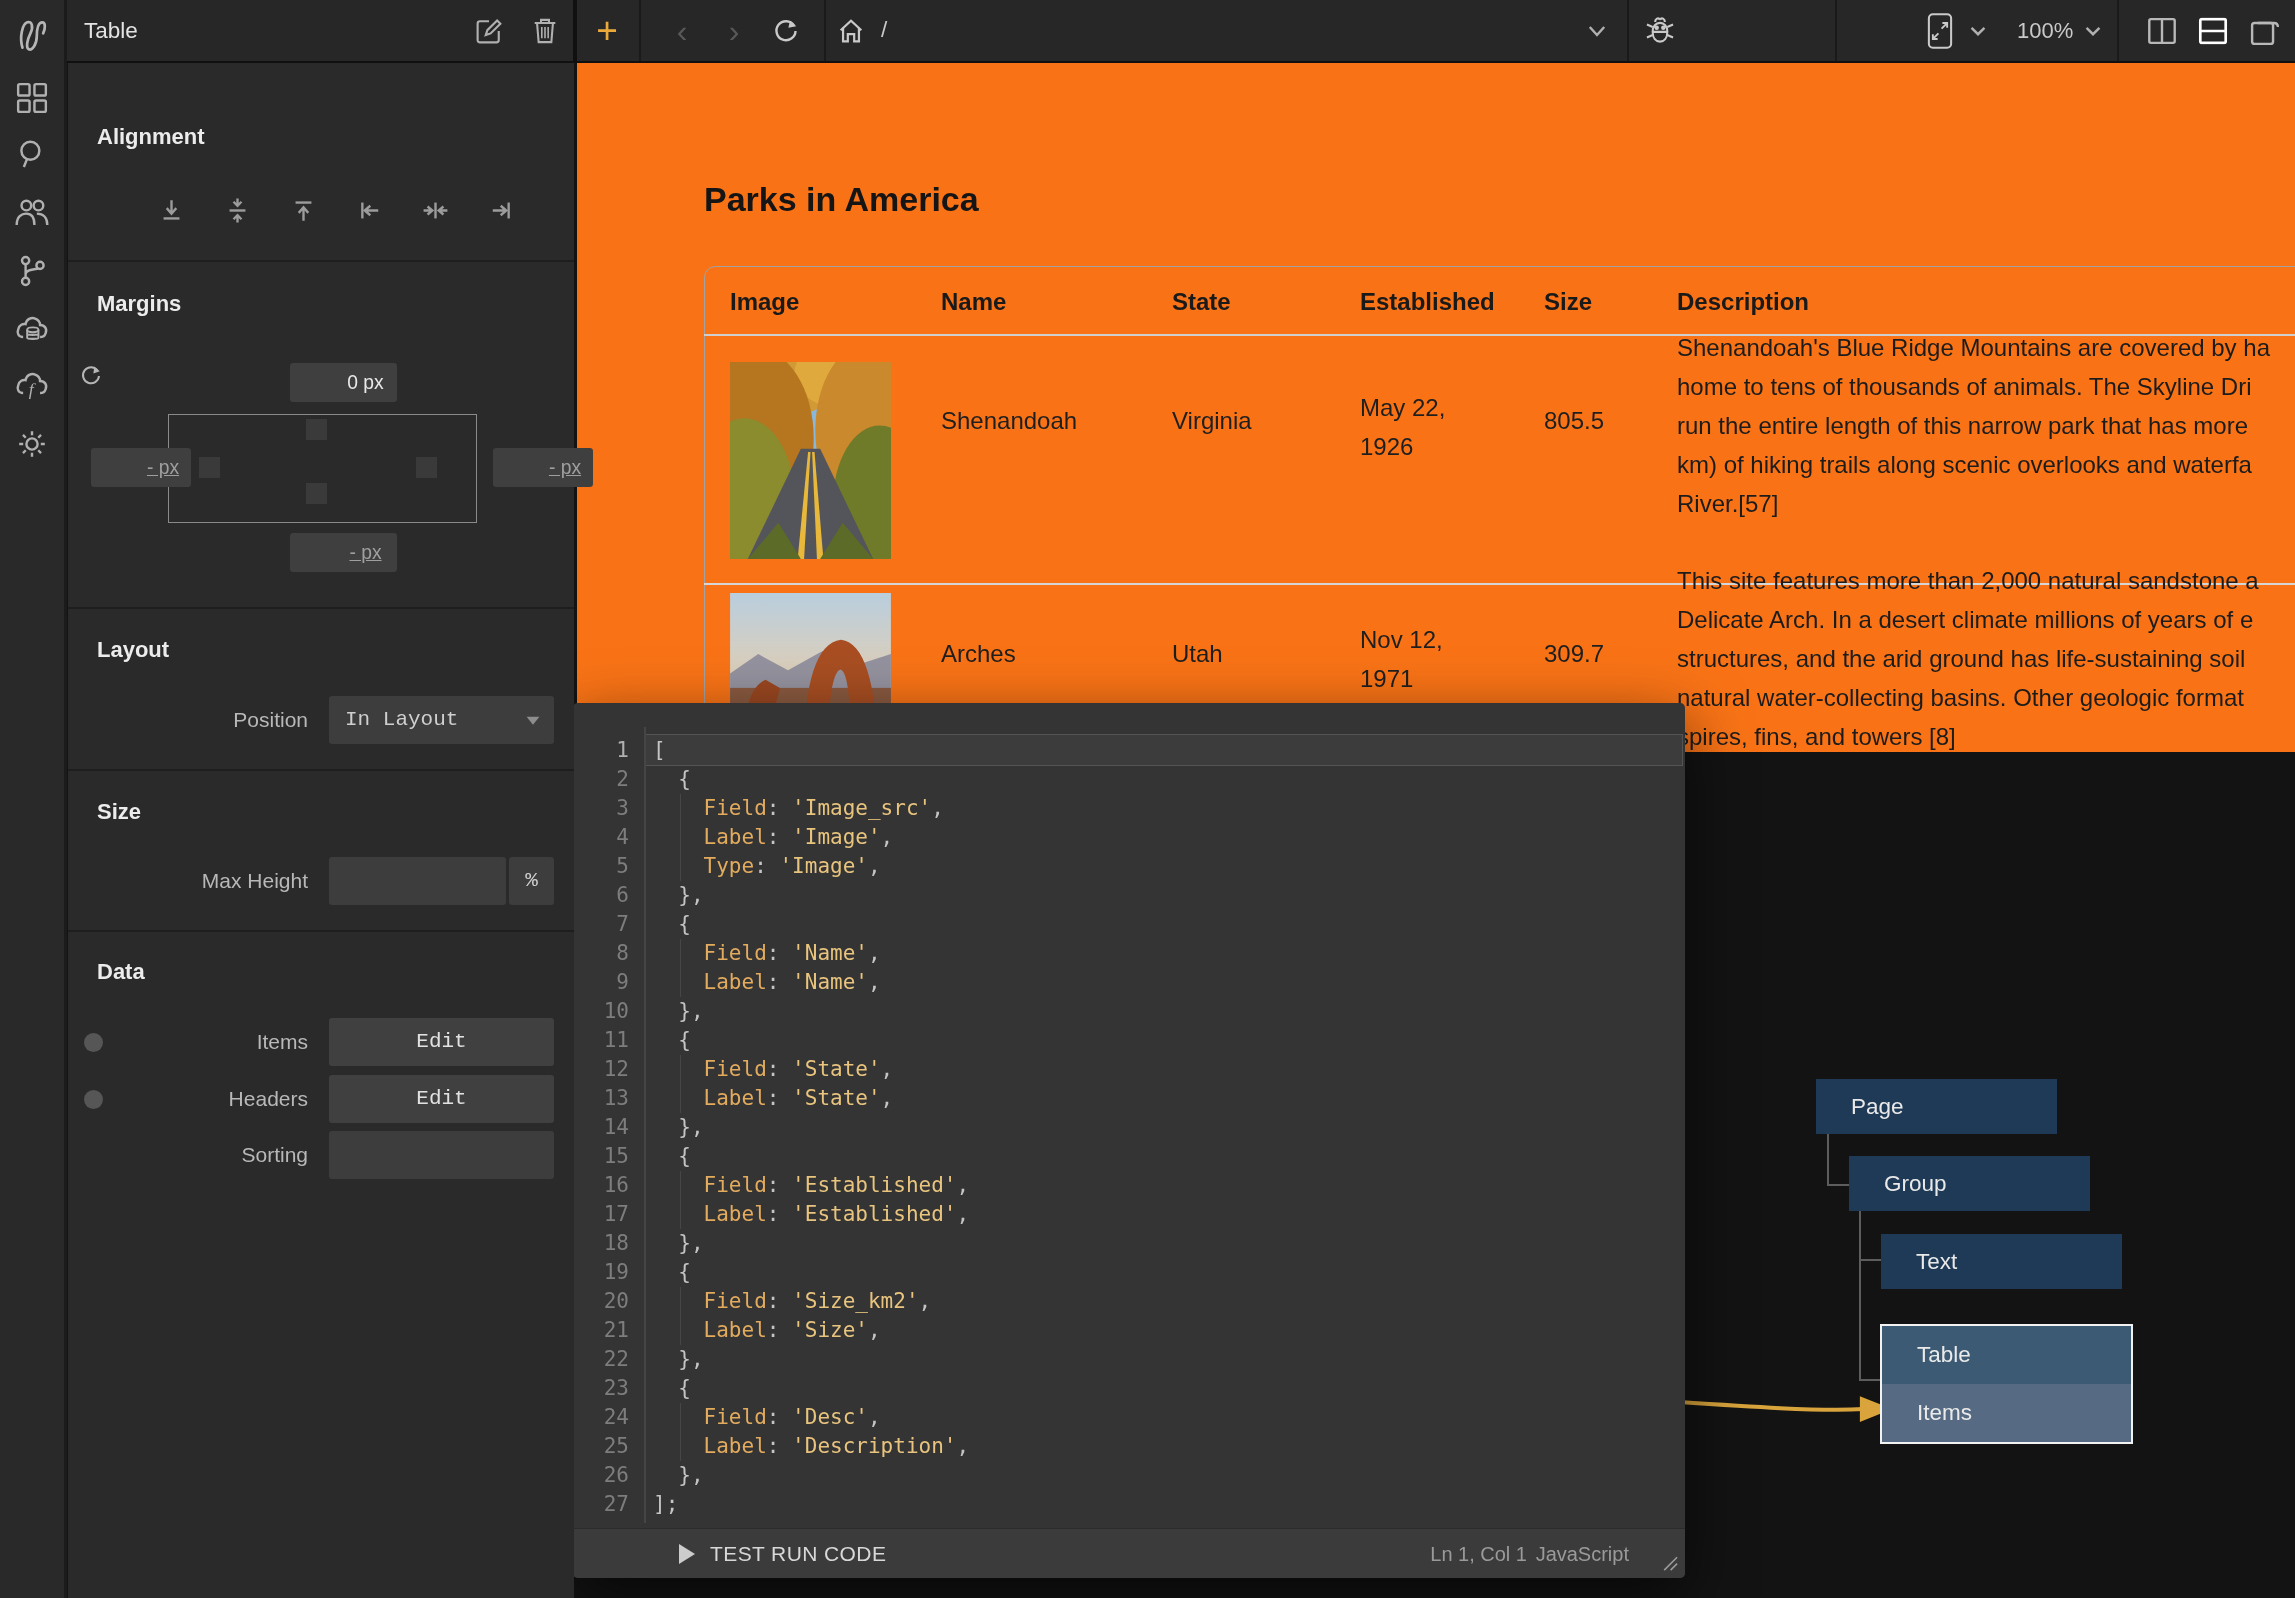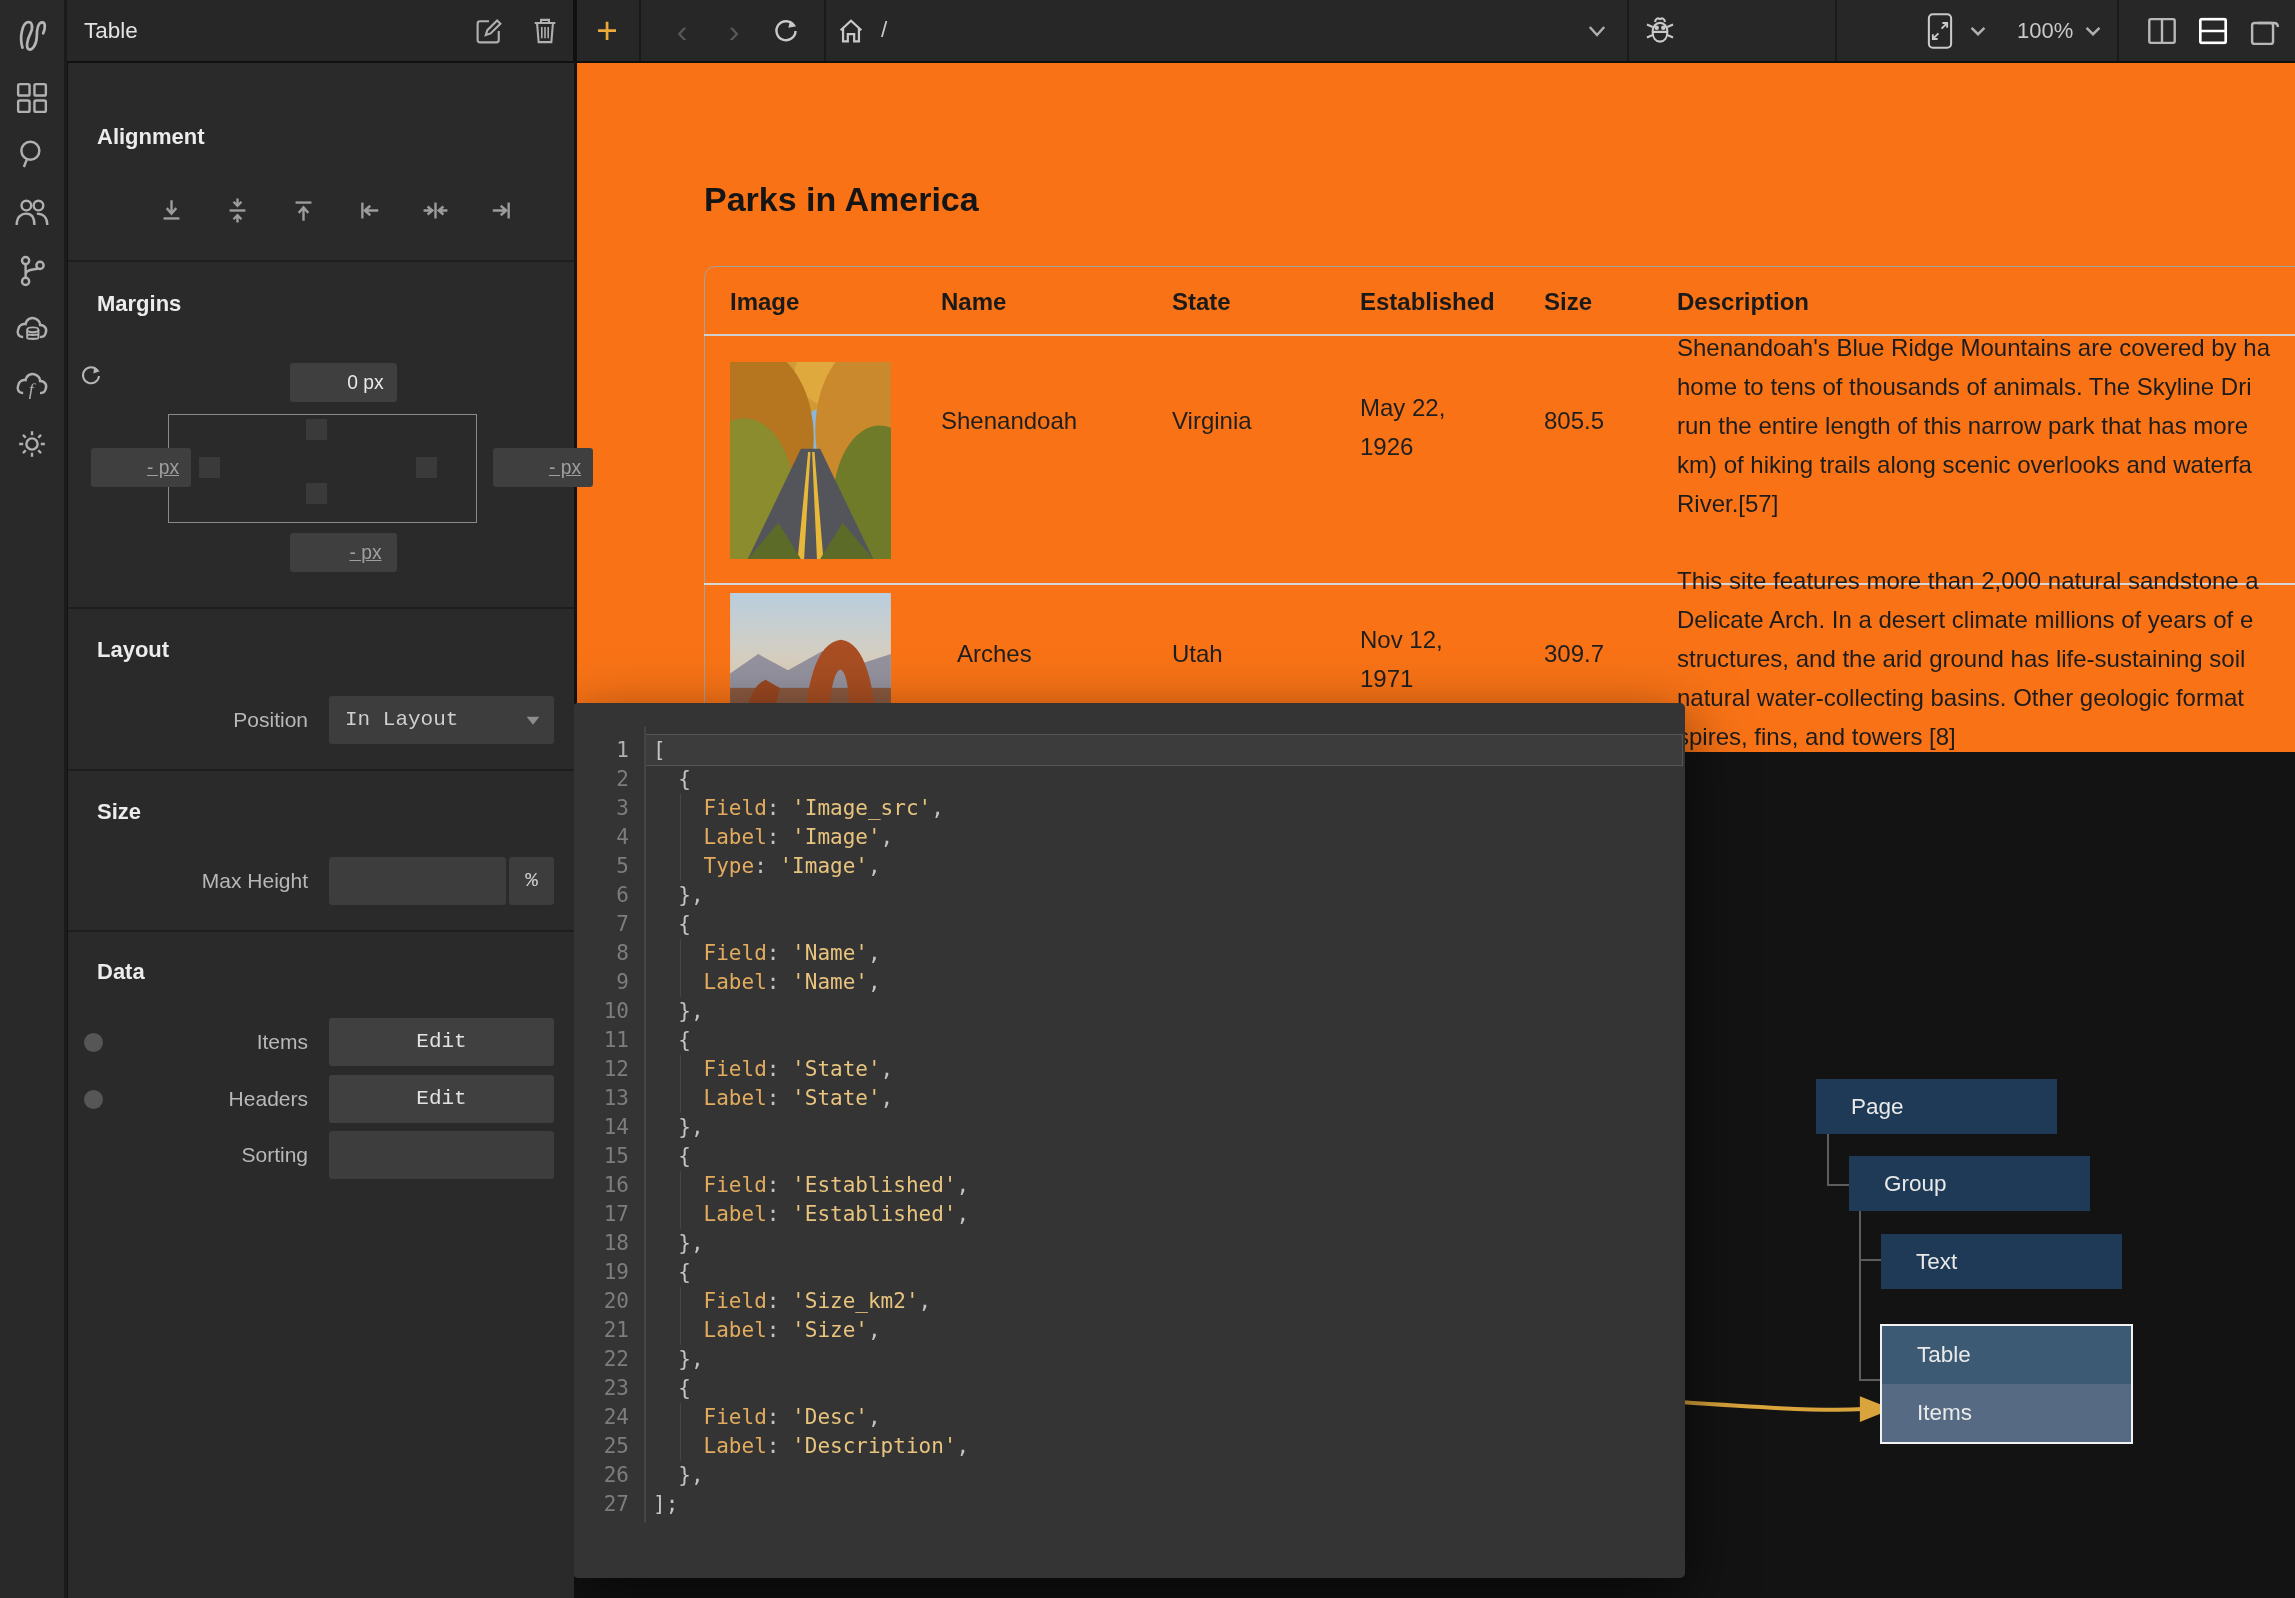--- a/index.html
+++ b/index.html
@@ -125,21 +125,21 @@
               <rect width="200" height="130" fill="url(#sk)"></rect>
               <polygon points="0,100 35,76 72,96 115,72 150,92 200,76 200,130 0,130" fill="#94929e"></polygon>
               <rect y="118" width="200" height="127" fill="#8a5a40"></rect>
               <path d="M92,245 C88,130 102,62 138,58 C172,62 186,130 184,245 L148,245 C152,145 148,98 137,95 C126,98 119,150 122,245 Z" fill="#a84e22"></path>
               <path d="M10,245 C16,150 22,118 44,108 L62,118 C50,160 48,205 46,245 Z" fill="#9a4720"></path>
               <rect y="205" width="200" height="40" fill="#5f2c18"></rect>
               <ellipse cx="40" cy="208" rx="50" ry="12" fill="#6b3018"></ellipse>
               <ellipse cx="170" cy="212" rx="40" ry="10" fill="#6b3018"></ellipse>
             </svg>
           </div>
-          <div class="tcell" style="left: 380px; top: 577px;">Arches</div>
+          <div class="tcell" style="left: 364px; top: 577px;">Arches</div>
           <div class="tcell" style="left: 595px; top: 577px;">Utah</div>
           <div class="tcell" style="left: 967px; top: 577px;">309.7</div>
           <div class="tcell est" style="left: 783px; top: 557px;">Nov 12, 1971</div>
           <div class="abs" style="left: 1100px; top: 498px;">
             <div class="desc-line">This site features more than 2,000 natural sandstone a</div>
             <div class="desc-line">Delicate Arch. In a desert climate millions of years of e</div>
             <div class="desc-line">structures, and the arid ground has life-sustaining soil</div>
             <div class="desc-line">natural water-collecting basins. Other geologic format</div>
             <div class="desc-line">spires, fins, and towers [8]</div>
           </div>
@@ -226,20 +226,29 @@
           <div class="cl"><span class="tk-p">  {</span></div>
           <div class="cl"><span class="ig"></span><span class="tk-k">    Field</span><span class="tk-p">: </span><span class="tk-s">'Size_km2'</span><span class="tk-p">,</span></div>
           <div class="cl"><span class="ig"></span><span class="tk-k">    Label</span><span class="tk-p">: </span><span class="tk-s">'Size'</span><span class="tk-p">,</span></div>
           <div class="cl"><span class="tk-p">  },</span></div>
           <div class="cl"><span class="tk-p">  {</span></div>
           <div class="cl"><span class="ig"></span><span class="tk-k">    Field</span><span class="tk-p">: </span><span class="tk-s">'Desc'</span><span class="tk-p">,</span></div>
           <div class="cl"><span class="ig"></span><span class="tk-k">    Label</span><span class="tk-p">: </span><span class="tk-s">'Description'</span><span class="tk-p">,</span></div>
           <div class="cl"><span class="tk-p">  },</span></div>
           <div class="cl"><span class="tk-p">];</span></div>
         </div>
+      <div id="code-status">
+        <div id="run-play"></div>
+        <div id="run-label">TEST RUN CODE</div>
+        <div id="lncol">Ln 1, Col 1</div>
+        <div id="lang">JavaScript</div>
+        <svg id="grip" viewBox="0 0 22 22">
+          <path d="M4,20 L20,4 M12,20 L20,12" stroke="#9a9a9a" stroke-width="2"></path>
+        </svg>
+      </div>
     </div>
   </div>
 
   <div id="inspector">
 
     <div class="sec-label" style="top:63px">Alignment</div>
     <div id="align-icons">
         <span class="abs" style="left: 90px; top: 136px;">
           <svg width="27" height="27" viewBox="0 0 34 34">
             <g stroke="#9c9c9c" stroke-width="3" fill="none">

